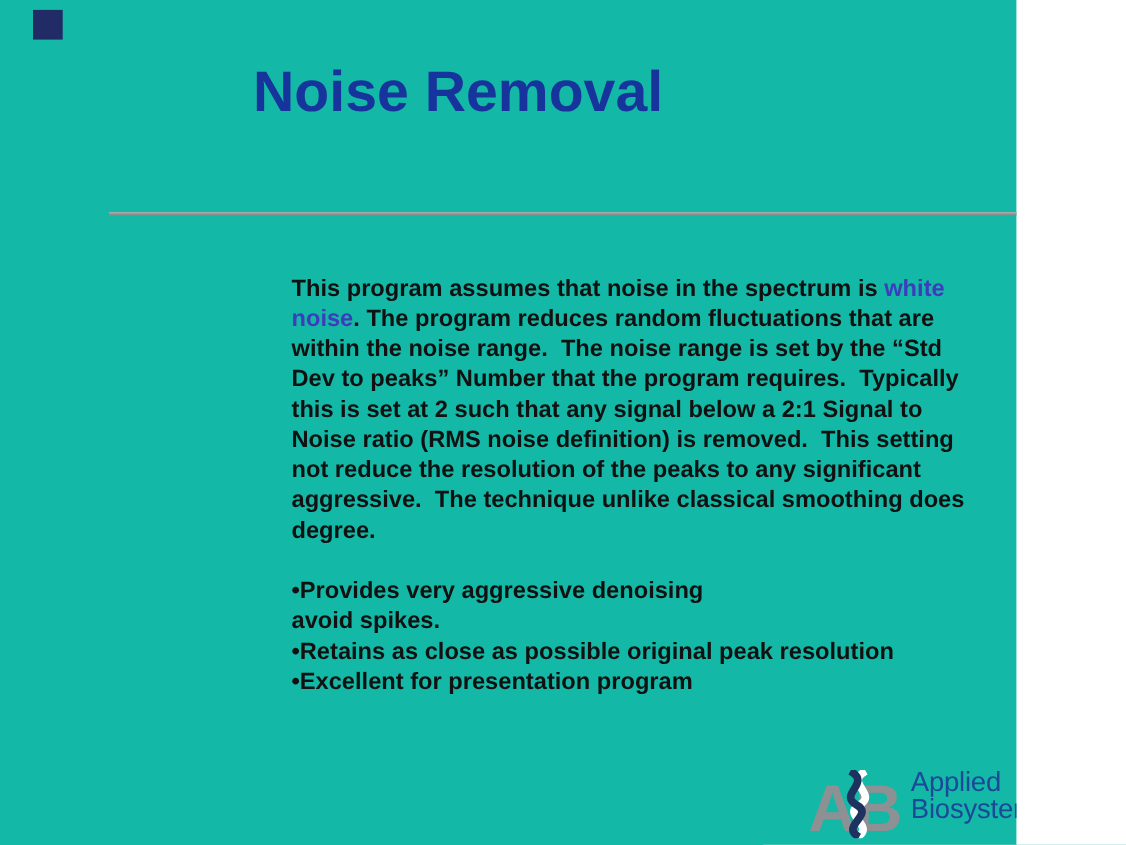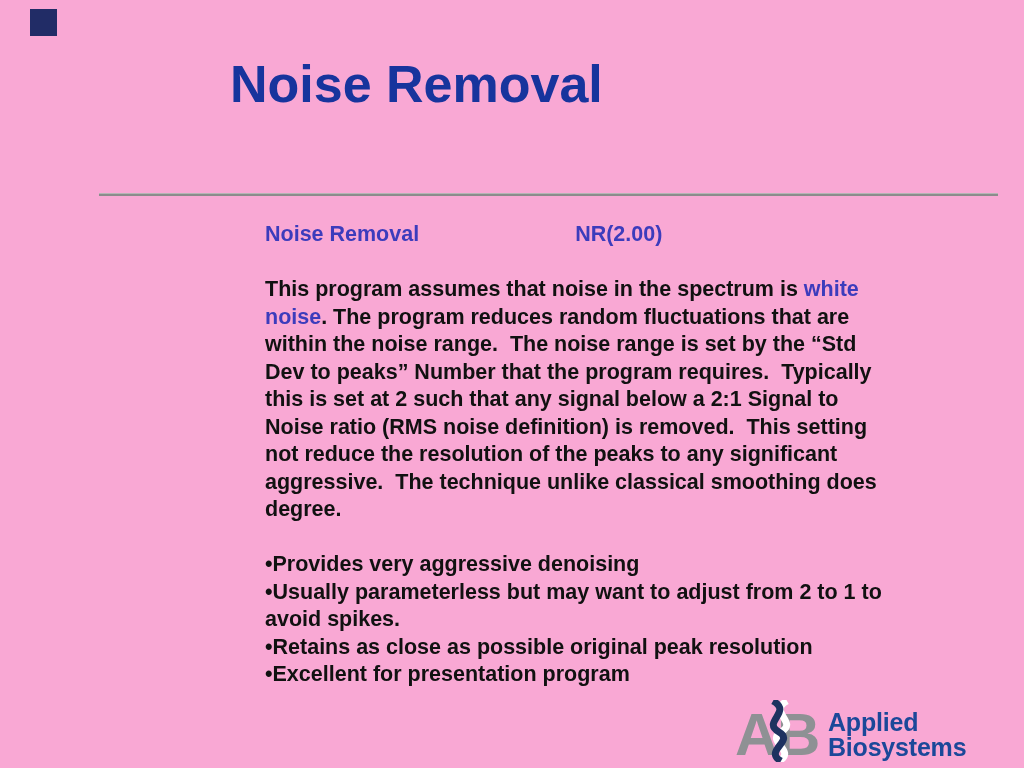--- a/index.html
+++ b/index.html
@@ -9,22 +9,22 @@
     --rule-gray:#8c8c8c;
     --logo-blue:#1b4899;
     --mono-gray:#8e9194;
     --helix-navy:#1e3260;
     --corner-navy:#212c66;
   }
   html,body{margin:0;padding:0;}
   body{background:#ffffff;}
   .slide{
     position:relative;
-    width:1024px;height:768px;
-    background:#f9a8d4;
+    width:924px;height:768px;
+    background:#14b8a6;
     overflow:hidden;
     font-family:"Liberation Sans", sans-serif;
   }
   .corner-square{
     position:absolute;left:30px;top:9px;width:27px;height:27px;
     background:var(--corner-navy);
   }
   .slide-title{
     position:absolute;left:230px;top:56px;
     font-size:52px;font-weight:bold;line-height:1.1;
@@ -45,53 +45,51 @@
   .tline{white-space:pre;min-height:27.5px;}
   .tline .blue{color:var(--body-blue);}
   .tline .tab{display:inline-block;width:156px;}
   .logo{
     position:absolute;left:735px;top:698px;width:280px;height:66px;
   }
   .logo-mono{
     position:absolute;left:0;top:2px;width:95px;height:62px;
   }
   .logo-text{
-    position:absolute;left:93px;top:12px;
-    font-size:25px;font-weight:bold;line-height:25px;
+    position:absolute;left:93px;top:1px;
+    font-size:25px;font-weight:normal;line-height:25px;
     color:var(--logo-blue);
     letter-spacing:-0.2px;
     white-space:nowrap;
   }
 </style>
 </head>
 <body>
 
 <div class="slide">
 
   <div class="corner-square"></div>
 
   <div class="slide-title">Noise Removal</div>
 
   <div class="divider-rule"></div>
 
   <div class="textblock" id="textblock">
-      <div class="tline"><span class="blue">Noise Removal</span><span class="tab"></span><span class="blue">NR(2.00)</span></div>
       <div class="tline"></div>
       <div class="tline"><span>This program assumes that noise in the spectrum is </span><span class="blue">white</span></div>
       <div class="tline"><span class="blue">noise</span><span>. The program reduces random fluctuations that are</span></div>
       <div class="tline"><span>within the noise range.  The noise range is set by the “Std</span></div>
       <div class="tline"><span>Dev to peaks” Number that the program requires.  Typically</span></div>
       <div class="tline"><span>this is set at 2 such that any signal below a 2:1 Signal to</span></div>
       <div class="tline"><span>Noise ratio (RMS noise definition) is removed.  This setting</span></div>
       <div class="tline"><span>not reduce the resolution of the peaks to any significant</span></div>
       <div class="tline"><span>aggressive.  The technique unlike classical smoothing does</span></div>
       <div class="tline"><span>degree.</span></div>
       <div class="tline"></div>
       <div class="tline"><span>•Provides very aggressive denoising</span></div>
-      <div class="tline"><span>•Usually parameterless but may want to adjust from 2 to 1 to</span></div>
       <div class="tline"><span>avoid spikes.</span></div>
       <div class="tline"><span>•Retains as close as possible original peak resolution</span></div>
       <div class="tline"><span>•Excellent for presentation program</span></div>
     </div>
 
   <div class="logo">
     <svg class="logo-mono" viewBox="0 0 95 62" xmlns="http://www.w3.org/2000/svg" aria-hidden="true">
       <text x="0" y="55" font-family="Liberation Sans, sans-serif" font-weight="bold" font-size="60" fill="#8e9194">A</text>
       <text x="42" y="55" font-family="Liberation Sans, sans-serif" font-weight="bold" font-size="60" fill="#8e9194">B</text>
       <path d="M52 1 C32 12, 64 22, 46 32 C30 41, 62 51, 44 61" stroke="#ffffff" stroke-width="7" fill="none"></path>

